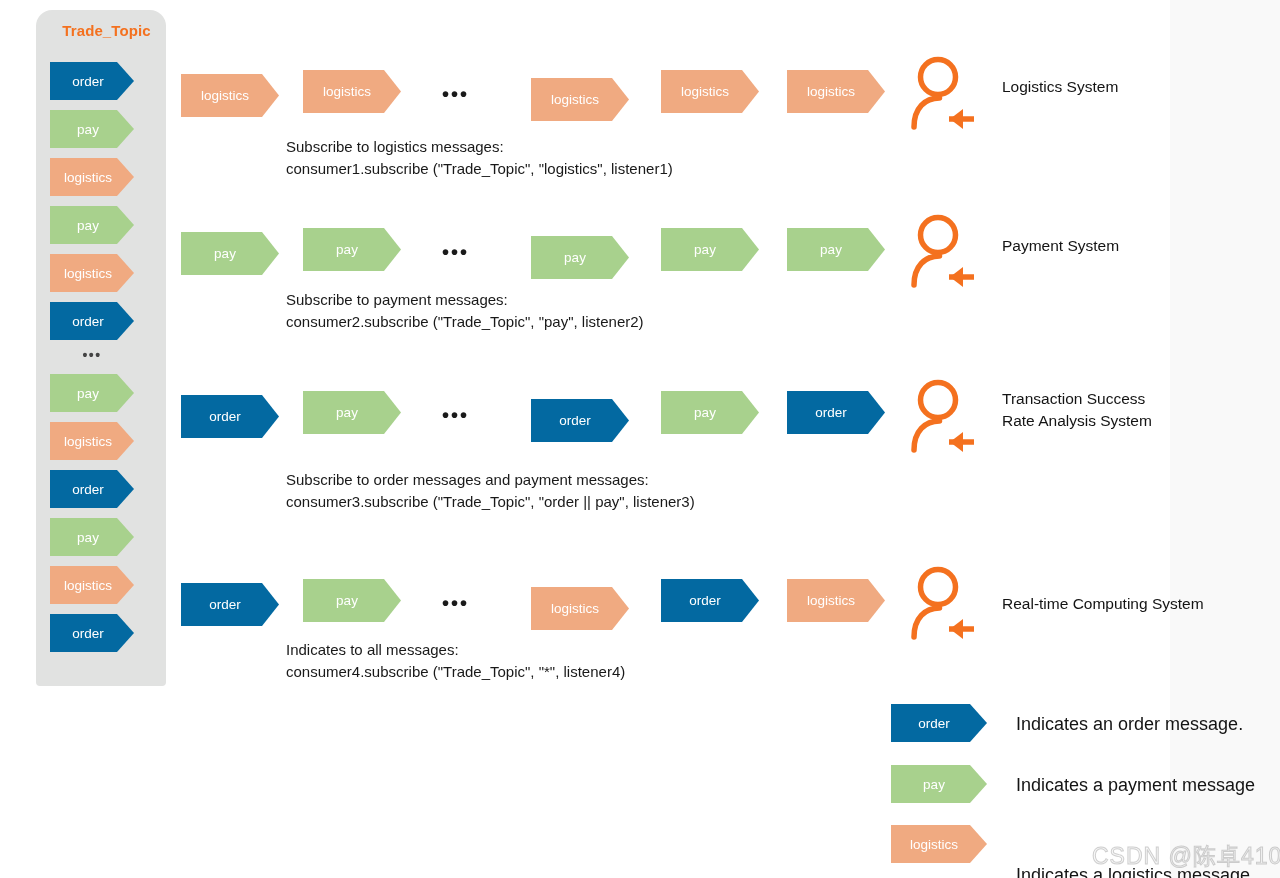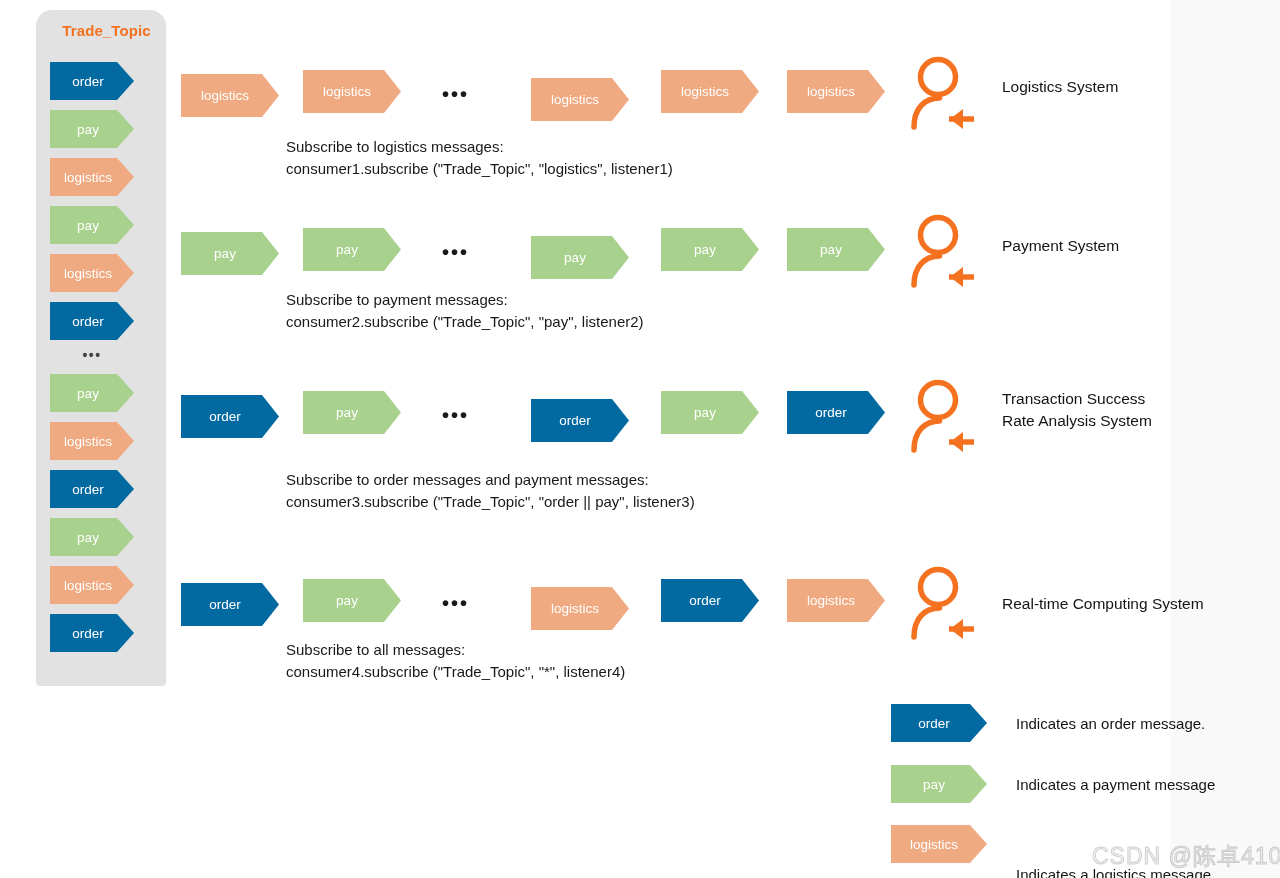--- a/index.html
+++ b/index.html
@@ -124,21 +124,21 @@
   .legend-chev {
     position: absolute;
     width: 96px;
     height: 38px;
     font-size: 13.5px;
     padding-right: 10px;
   }
   .legend-text {
     position: absolute;
     color: #141414;
-    font-size: 15px;
+    font-size: 18px;
     line-height: 20px;
     white-space: pre;
   }
 
   
   #watermark {
     position: absolute;
     left: 1092px; top: 841px;
     font-size: 23px;
     color: rgba(0,0,0,0.03);
@@ -231,21 +231,21 @@
       <div class="system-label" style="left: 1002px; top: 388px;">Transaction Success
 Rate Analysis System</div>
     </div>
     <div class="row">
       <div class="chev flow-arrow order" style="left: 181px; top: 583px;">order</div>
       <div class="chev flow-arrow pay" style="left: 303px; top: 579px;">pay</div>
       <div class="chev flow-arrow logistics" style="left: 531px; top: 587px;">logistics</div>
       <div class="chev flow-arrow order" style="left: 661px; top: 579px;">order</div>
       <div class="chev flow-arrow logistics" style="left: 787px; top: 579px;">logistics</div>
       <div class="dots-sep" style="left: 442px; top: 593px;">•••</div>
-      <div class="caption" style="left: 286px; top: 639px;">Subscribe to all messages:
+      <div class="caption" style="left: 286px; top: 639px;">Indicates to all messages:
 consumer4.subscribe ("Trade_Topic", "*", listener4)</div>
       <div class="actor" style="left: 906px; top: 565px;">
         <svg width="76" height="78" viewBox="0 0 76 78">
           <circle cx="32" cy="22" r="17.5" fill="none" stroke="#f4711f" stroke-width="5.5"></circle>
           <path d="M8 72 C8 53 19 43 33.5 43" fill="none" stroke="#f4711f" stroke-width="5.5" stroke-linecap="round"></path>
           <path d="M68 64 L43 64" fill="none" stroke="#f4711f" stroke-width="5.5" stroke-linecap="butt"></path>
           <path d="M44 64 L57 54 L57 74 Z" fill="#f4711f"></path>
         </svg>
       </div>
       <div class="system-label" style="left: 1002px; top: 593px;">Real-time Computing System</div>

